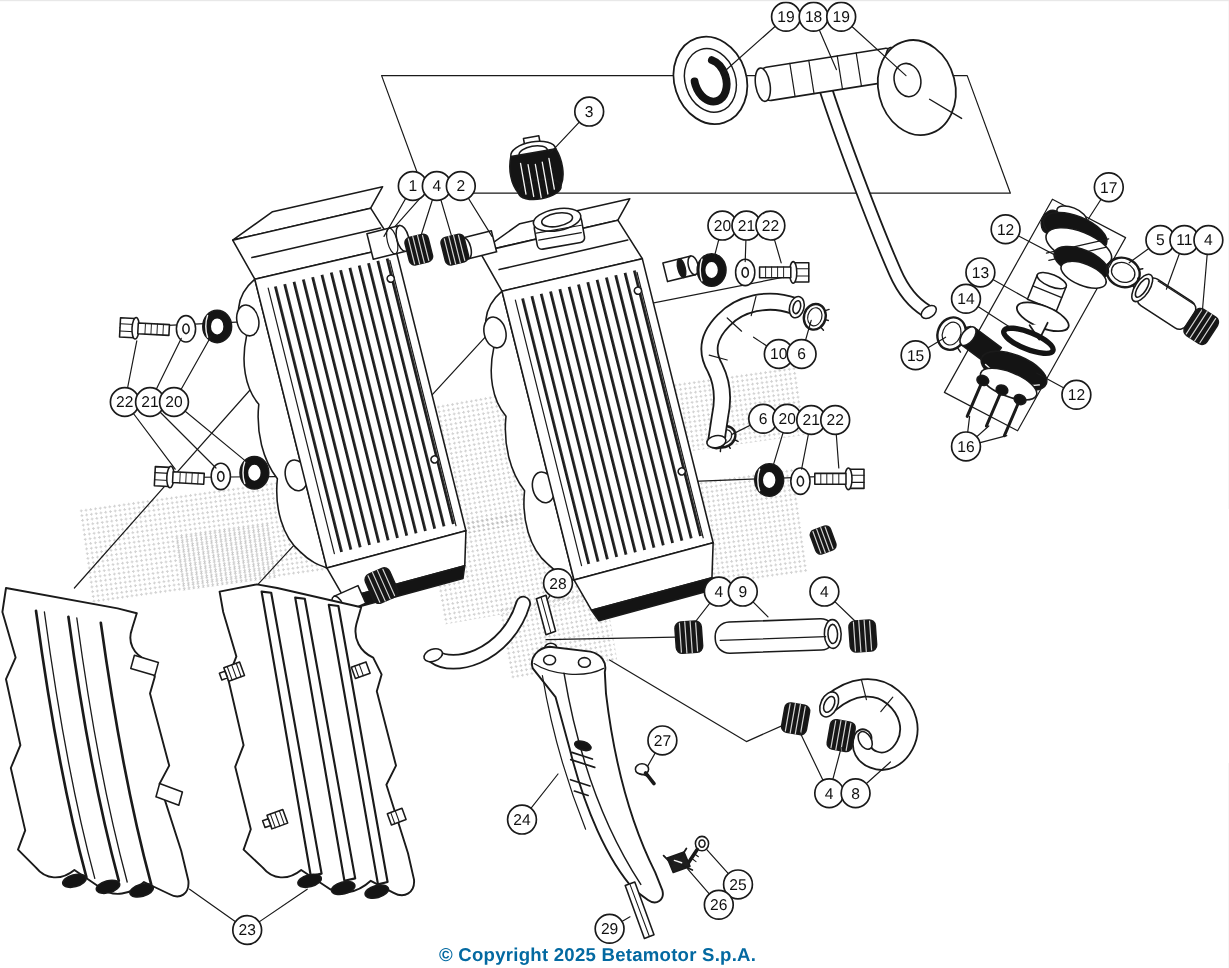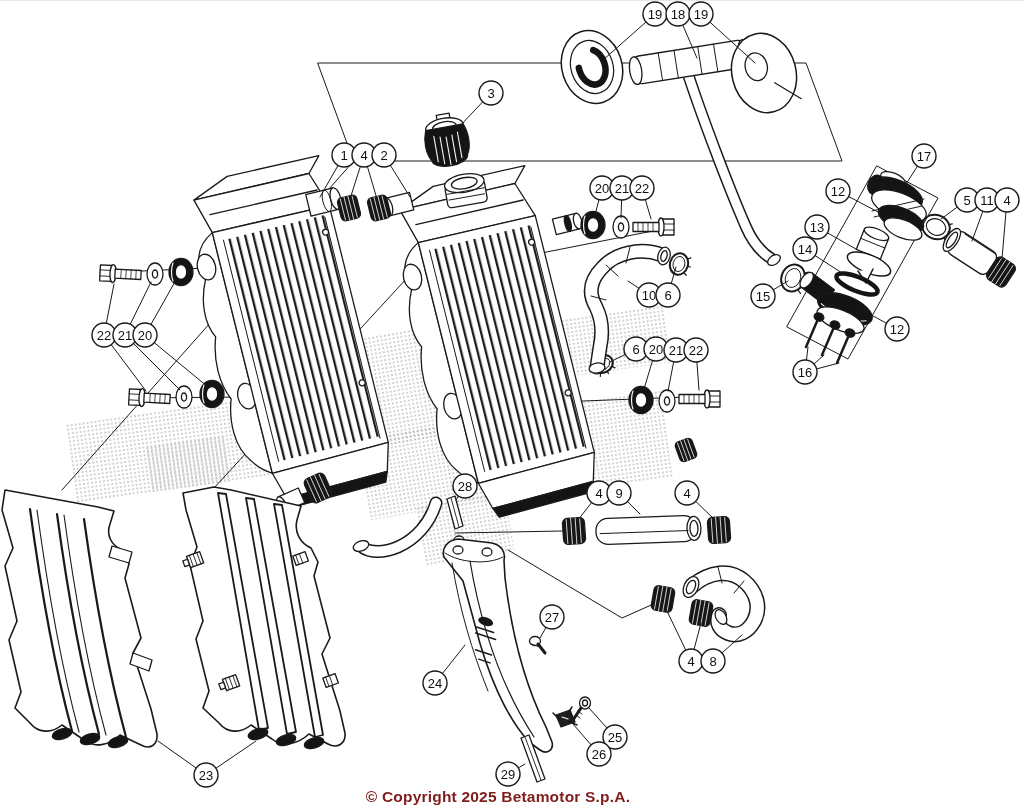--- a/index.html
+++ b/index.html
@@ -3,21 +3,21 @@
 <meta charset="utf-8">
 <style>
   html,body{margin:0;padding:0;background:#e8e8e8;}
   .stage{position:relative;width:1024px;height:807px;background:#ffffff;overflow:hidden;
          font-family:"Liberation Sans",sans-serif;margin:1px auto;}
   .stage svg{position:absolute;left:0;top:0;}
   .dots{position:absolute;opacity:.45;
         background-image:radial-gradient(#9a9a9a 0.9px, transparent 1.1px);
         background-size:4px 4px;}
   .copyright{position:absolute;left:0;width:996px;bottom:2px;text-align:center;
-             font-size:15.5px;font-weight:bold;color:#7f1d1d;letter-spacing:.2px;}
+             font-size:15.5px;font-weight:bold;color:#0369a1;letter-spacing:.2px;}
   .callout-text{font-family:"Liberation Sans",sans-serif;font-size:13px;fill:#111;}
   path,line,ellipse,circle,rect,polyline,polygon{vector-effect:non-scaling-stroke;}
 </style>
 </head>
 <body>
 
 <div class="stage">
 
   <div class="dots" style="left:70px;top:408px;width:210px;height:80px;transform:rotate(-8deg);"></div>
   <div class="dots" style="left:340px;top:330px;width:130px;height:110px;transform:rotate(-10deg);"></div>

